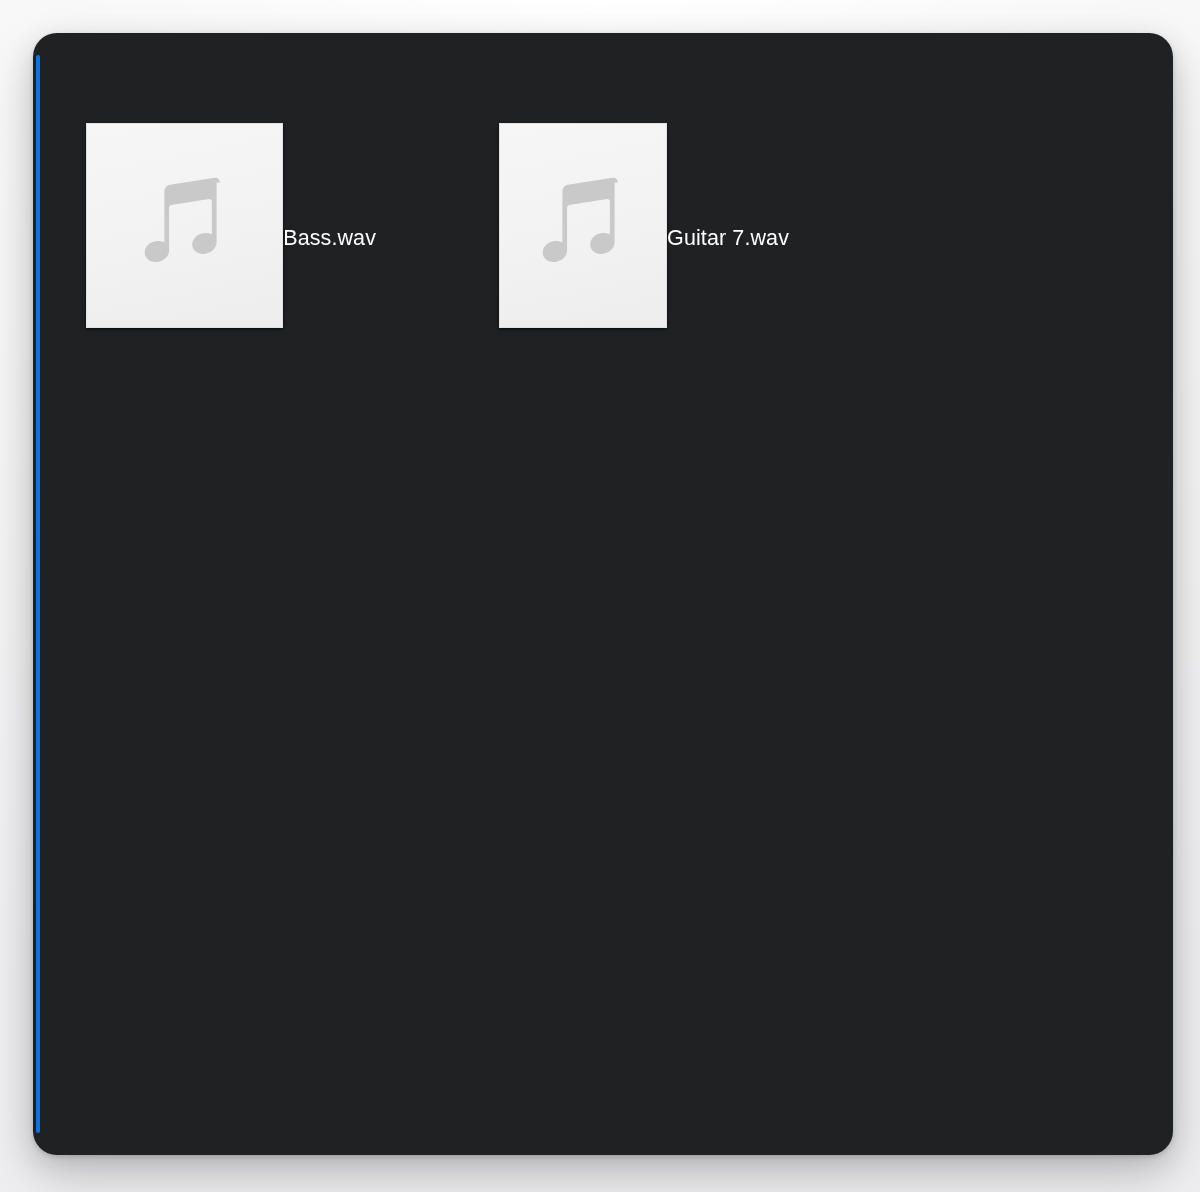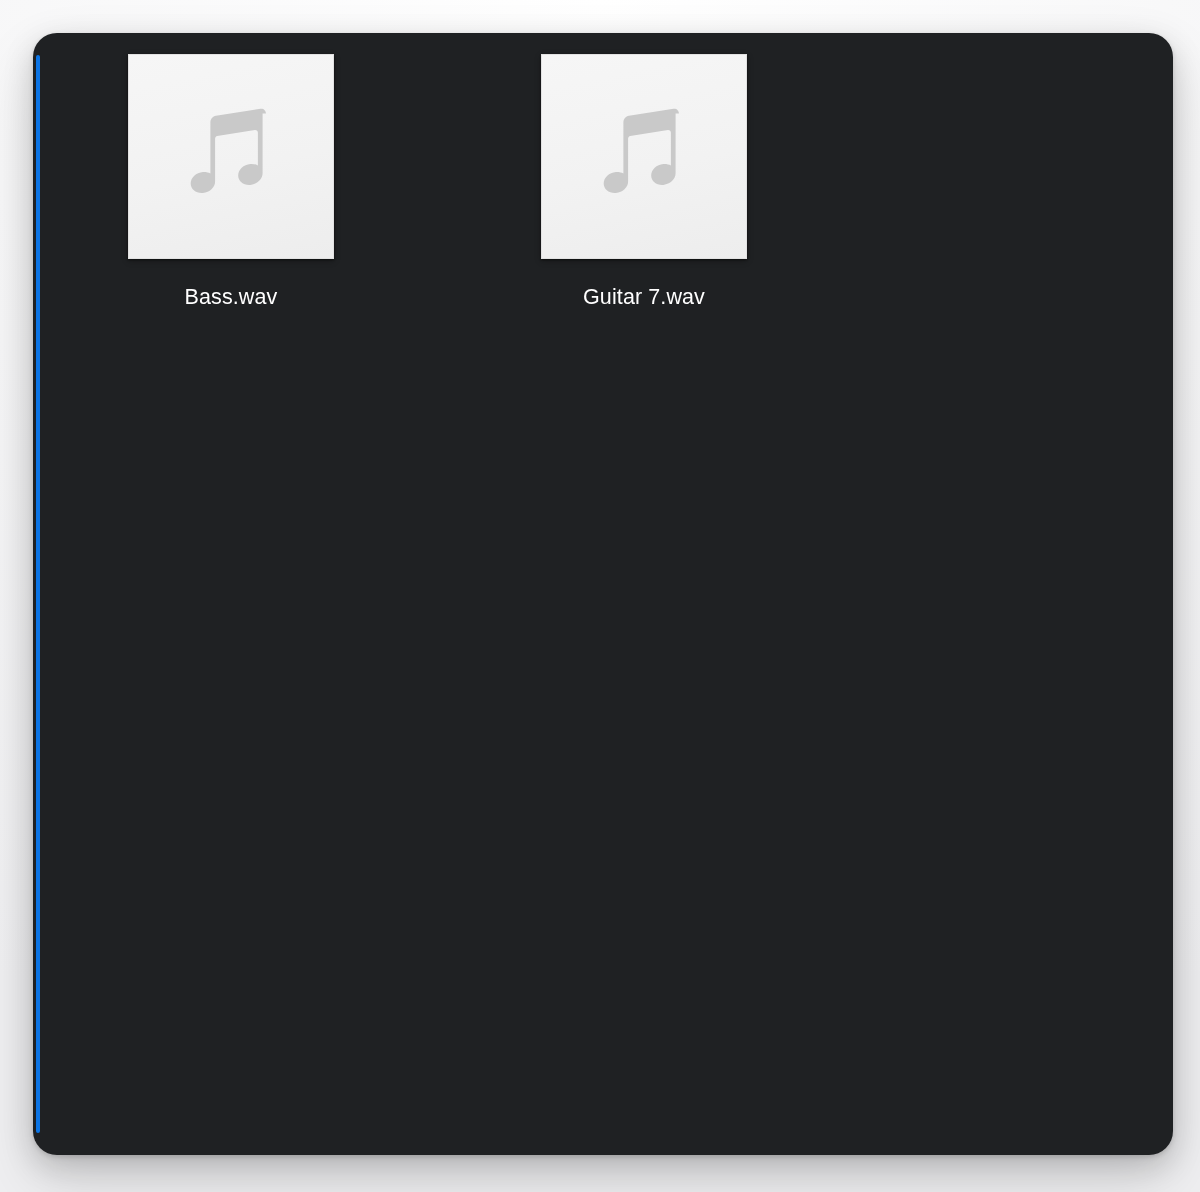--- a/index.html
+++ b/index.html
@@ -62,21 +62,21 @@
     display: grid;
     grid-template-columns: repeat(3, 413px);
     grid-auto-rows: 343px;
     justify-content: start;
     align-content: start;
   }
 
   .file-item {
     width: 290px;
     display: flex;
-    flex-direction: column;
+    flex-direction: row;
     align-items: center;
     cursor: default;
     user-select: none;
   }
 
   .thumb {
     width: 206px;
     height: 205px;
     background: linear-gradient(168deg, #f6f6f6 0%, #f2f2f2 55%, #ededed 100%);
     border: 1px solid #e2e2e2;

